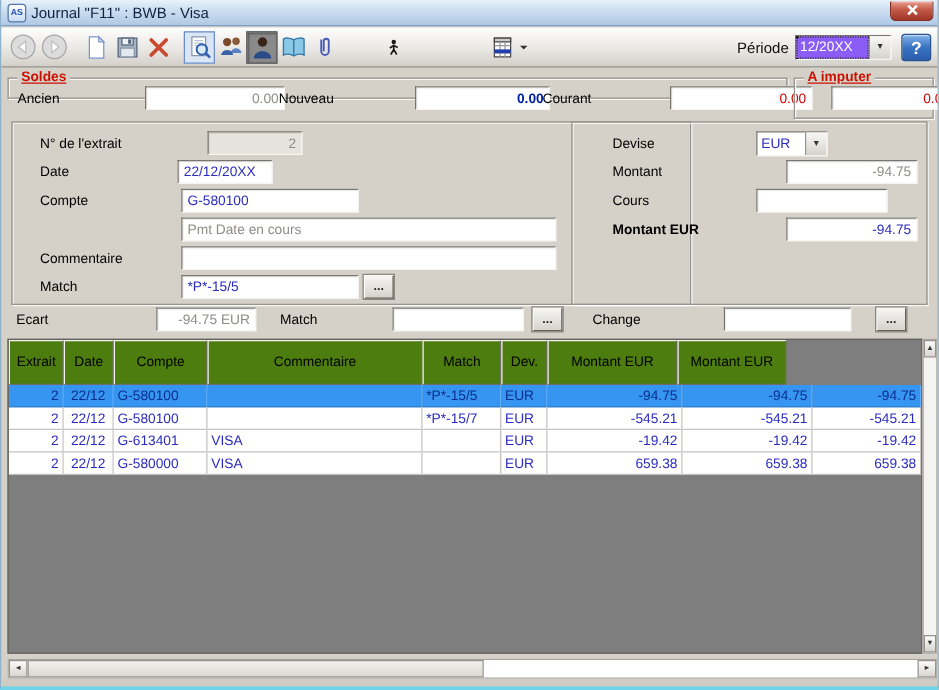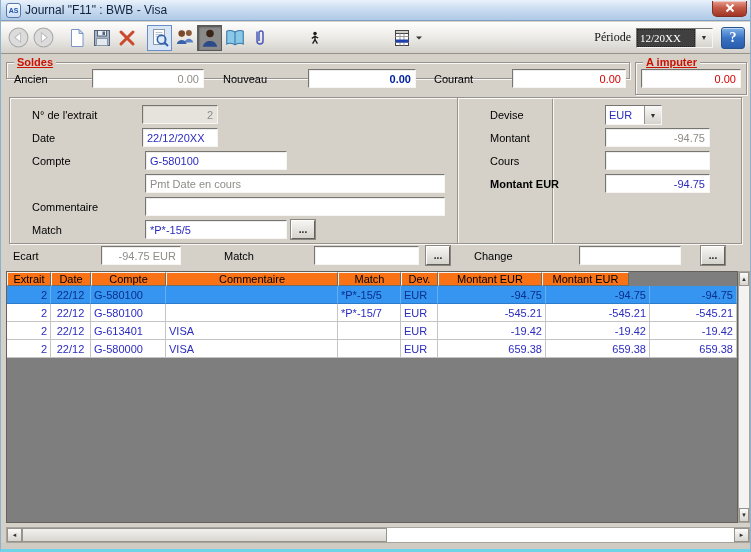--- a/index.html
+++ b/index.html
@@ -33,35 +33,35 @@
     border:1px solid #7E3024; border-top:none; border-radius:0 0 5px 5px;
     display:flex; align-items:center; justify-content:center;
     box-shadow:inset 0 1px 0 rgba(255,255,255,.45);
   }
 
   
   .toolbar {
     position:absolute; left:0; top:22px; width:100%; height:32px;
     background:linear-gradient(#FEFEFE,#EAE8E4 55%,#D3D0CA);
     border-bottom:1px solid #96938D;
-    display:flex; align-items:center; padding:0 5px;font-family:Liberation Serif, serif;
+    display:flex; align-items:center; padding:0 5px;
   }
   .tbtn { width:25px; height:26px; display:flex; align-items:center; justify-content:center; flex:none; }
   .tbtn.selected { border:1px solid #6A8CC8; background:#D9E6F6; }
   .tbtn.pressed  { background:#8A8A8A; border:1px solid #5A5A5A; box-shadow:inset 1px 1px 2px rgba(0,0,0,.45); }
   .periode-wrap { margin-left:auto; display:flex; align-items:center; }
   .periode-label { font-size:12px; color:#111; margin-right:5px; }
   .combo {
     display:flex; height:20px; background:#FFF;
     border:1px solid; border-color:#77756F #F6F5F2 #F6F5F2 #77756F;
   }
   .combo .val {
     font-size:11px; display:flex; align-items:center; padding:0 3px; color:#2B2BC0;
   }
-  .combo .val.hl { background:#404040; color:#FFF; outline:1px dotted #222; outline-offset:-1px; }
+  .combo .val.hl { background:#8b5cf6; color:#FFF; outline:1px dotted #222; outline-offset:-1px; }
   .combo-btn {
     width:17px; background:linear-gradient(#F8F8F6,#D6D3CD);
     border-left:1px solid #96938D; display:flex; align-items:center; justify-content:center;
     font-size:7px; color:#333;
   }
   .help-btn {
     width:24px; height:22px; margin-left:8px; border-radius:3px;
     background:linear-gradient(#7FB2E8,#3A73C4 50%,#2A5CAC);
     border:1px solid #27538F; color:#FFF; font-weight:bold; font-size:14px;
     display:flex; align-items:center; justify-content:center;
@@ -74,21 +74,21 @@
   .fld {
     position:absolute; height:19px; background:#FFF;
     border:1px solid; border-color:#77756F #F6F5F2 #F6F5F2 #77756F;
     box-shadow:inset 1px 1px 0 rgba(0,0,0,.07);
     font-size:11px; display:flex; align-items:center; padding:0 4px;
     color:#2B2BC0; white-space:nowrap; overflow:hidden;
   }
   .fld.gray  { color:#8E8C86; }
   .fld.dis   { background:#E6E3DC; }
   .fld.red   { color:#D40000; }
-  .fld.right { justify-content:flex-end; }
+  .fld.right { justify-content:flex-end;margin-left:24px; }
   .fld.bold  { font-weight:bold; }
   .fld.navy  { color:#0020A0; }
   .browse {
     position:absolute; width:24px; height:19px;
     background:linear-gradient(#F6F5F2,#D6D3CD);
     border:1px solid; border-color:#FDFDFC #63615C #63615C #FDFDFC;
     outline:1px solid #8A8780;
     font-size:10px; font-weight:bold; color:#222;
     display:flex; align-items:center; justify-content:center; line-height:5px;
   }
@@ -102,21 +102,21 @@
     font-size:11px; font-weight:bold; color:#CC1100; text-decoration:underline;
   }
 
   
   .tbl {
     position:absolute; left:5px; top:271px; width:732px; height:252px;
     background:#7E7E7E; border:1px solid #63615C; overflow:hidden;
   }
   .thead, .trow { display:flex; }
   .hcell {
-    height:14px; background:#f97316; flex:none;
+    height:36px; background:#4d7c0f; flex:none;
     border:1px solid; border-color:#F3F2EE #6F6D68 #6F6D68 #F3F2EE;
     font-size:11px; color:#000; display:flex; align-items:center; justify-content:center;
     overflow:hidden; white-space:nowrap;text-align:center;
   }
   .tcell {
     height:18px; background:#FFF; flex:none;
     border-right:1px solid #C4C4C4; border-bottom:1px solid #C4C4C4;
     font-size:11px; color:#2B2BC0; display:flex; align-items:center;
     padding:0 3px; overflow:hidden; white-space:nowrap;
   }

